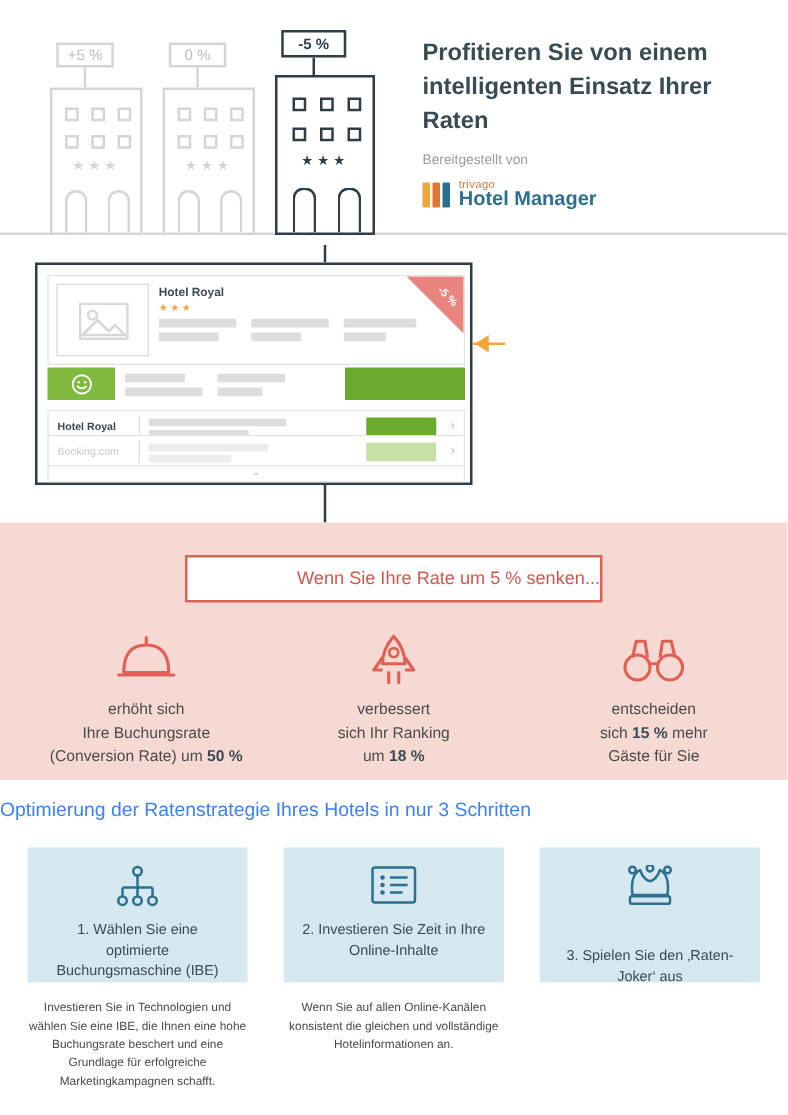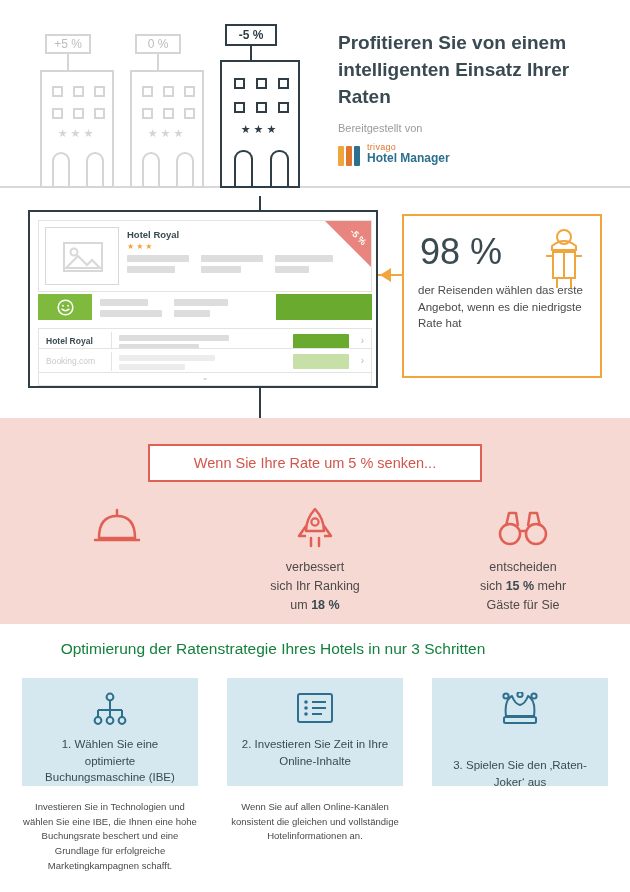--- a/index.html
+++ b/index.html
@@ -127,21 +127,21 @@
     width: 6px; height: 20px;
     border-radius: 1px;
   }
   #brand-text { line-height: 1.05; }
   #brand-trivago {
     font-size: 9px;
     color: #e2762e;
     letter-spacing: .3px;
   }
   #brand-hm {
-    font-size: 12px;
+    font-size: 16px;
     font-weight: bold;
     color: #2d6f8e;
     text-align: center;
   }
 
   
   #panel-section {
     position: absolute;
     left: 0; top: 196px;
     width: 630px; height: 222px;
@@ -320,21 +320,21 @@
   }
   #pink-banner {
     position: absolute;
     left: 148px; top: 26px;
     width: 334px; height: 38px;
     background: #ffffff;
     border: 2px solid #e06055;
     box-sizing: border-box;
     display: flex;
     align-items: center;
-    justify-content: center;
+    justify-content: flex-end;
     font-size: 14.5px;
     color: #d2564b;
   }
   .pink-col {
     position: absolute;
     top: 88px;
     width: 190px;
     text-align: center;
   }
   .pink-icon { height: 44px; }
@@ -350,23 +350,23 @@
   #steps-section {
     position: absolute;
     left: 0; top: 624px;
     width: 630px; height: 268px;
     background: #ffffff;
   }
   #steps-title {
     position: absolute;
     left: 0; top: 16px;
     width: 546px;
-    text-align: center;
+    text-align: left;
     font-size: 15.5px;
-    color: #15803d;
+    color: #3b82f6;
   }
   .step-card {
     position: absolute;
     top: 54px;
     width: 176px; height: 108px;
     background: #d5e7ef;
     display: flex;
     flex-direction: column;
     align-items: center;
   }
@@ -528,53 +528,42 @@
       <div class="row-price" style="background:#c6e0a8;"></div>
       <div class="row-chev">›</div>
     </div>
 
     <div id="expand-row">⌄</div>
   </div>
 
   <div id="callout-line"></div>
   <div id="callout-arrow"></div>
 
-  <div id="callout">
-    <div id="bellhop">
-      <svg width="44" height="66" viewBox="0 0 44 66">
-        <path d="M10 20 q12 -10 24 0 v4 h-24 z" fill="none" stroke="#f0a53d" stroke-width="2"></path>
-        <circle cx="22" cy="11" r="7" fill="none" stroke="#f0a53d" stroke-width="2"></circle>
-        <rect x="11" y="26" width="22" height="26" fill="none" stroke="#f0a53d" stroke-width="2"></rect>
-        <line x1="22" y1="26" x2="22" y2="52" stroke="#f0a53d" stroke-width="2"></line>
-        <line x1="4" y1="30" x2="11" y2="30" stroke="#f0a53d" stroke-width="2"></line>
-        <line x1="33" y1="30" x2="40" y2="30" stroke="#f0a53d" stroke-width="2"></line>
-        <line x1="15" y1="52" x2="15" y2="62" stroke="#f0a53d" stroke-width="2"></line>
-        <line x1="29" y1="52" x2="29" y2="62" stroke="#f0a53d" stroke-width="2"></line>
-      </svg>
-    </div>
-    <div id="callout-pct">98 %</div>
-    <div id="callout-text">der Reisenden wählen das erste Angebot, wenn es die niedrigste Rate hat</div>
-  </div>
 
   <div class="connector" style="left:259px; top:192px; width:2px; height:30px;"></div>
 </div>
 
 <div id="pink-section">
 
   <div id="pink-banner">
     <span>Wenn Sie Ihre Rate um 5 % senken...</span>
   </div>
 
   <div class="pink-col" style="left:22px;">
     <div class="pink-icon">
       <svg width="52" height="44" viewBox="0 0 52 44">
         <line x1="26" y1="4" x2="26" y2="9" stroke="#e06055" stroke-width="2.5" stroke-linecap="round"></line>
         <path d="M8 32 q0 -22 18 -22 q18 0 18 22 z" fill="none" stroke="#e06055" stroke-width="2.5" stroke-linejoin="round"></path>
         <line x1="4" y1="34" x2="48" y2="34" stroke="#e06055" stroke-width="2.5" stroke-linecap="round"></line>
       </svg>
+    </div>
+    <div class="pink-text">
+      <span>erhöht sich</span><br>
+      <span>Ihre Buchungsrate</span><br>
+      <span>(Conversion Rate) um </span><b>50 %</b>
     </div>
   </div>
 
   <div class="pink-col" style="left:220px;">
     <div class="pink-icon">
       <svg width="40" height="44" viewBox="0 0 40 44">
         <path d="M20 3 q9 10 9 22 h-18 q0 -12 9 -22 z" fill="none" stroke="#e06055" stroke-width="2.5" stroke-linejoin="round"></path>
         <circle cx="20" cy="16" r="3.6" fill="none" stroke="#e06055" stroke-width="2.2"></circle>
         <path d="M11 20 L4 30 L11 30" fill="none" stroke="#e06055" stroke-width="2.5" stroke-linejoin="round"></path>
         <path d="M29 20 L36 30 L29 30" fill="none" stroke="#e06055" stroke-width="2.5" stroke-linejoin="round"></path>

